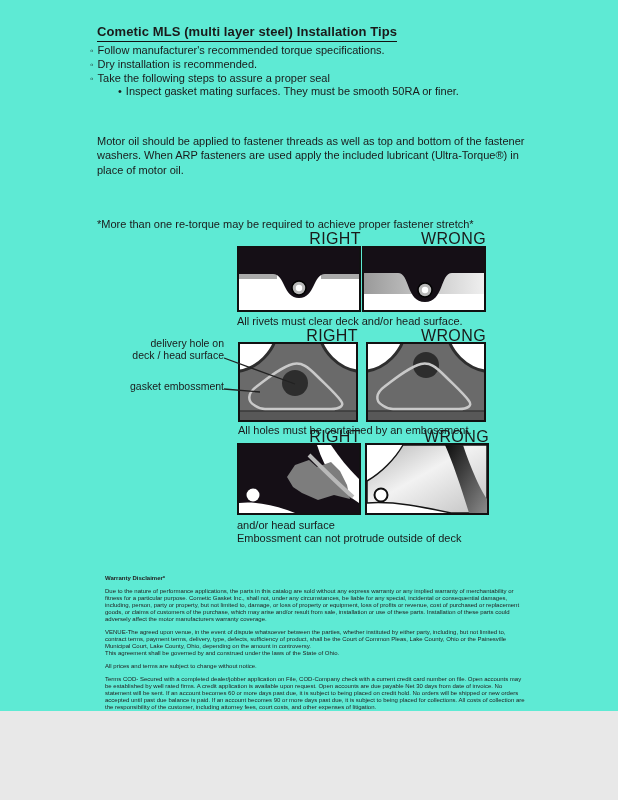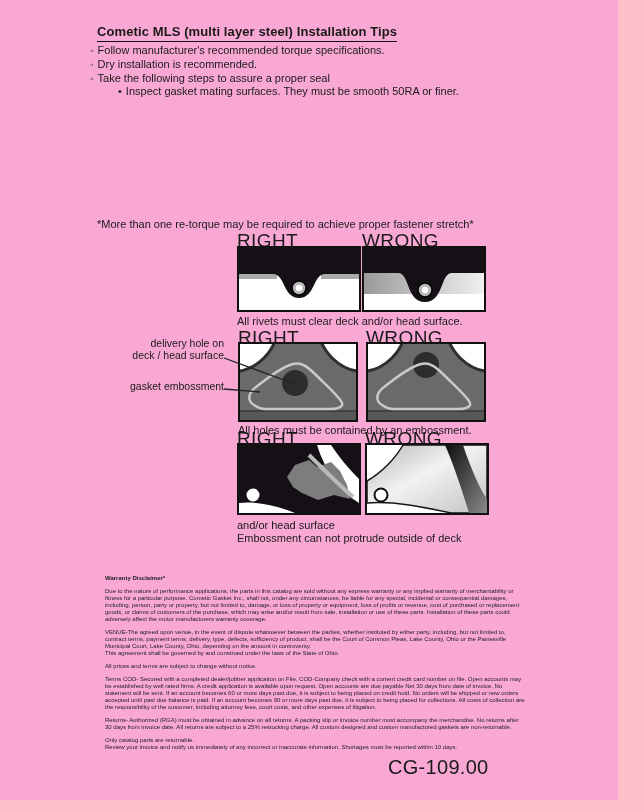--- a/index.html
+++ b/index.html
@@ -1,33 +1,33 @@
 <!DOCTYPE html>
 <html><head>
 <meta charset="utf-8">
 <style>
   html,body{margin:0;padding:0;background:#e8e8e8;}
   .page{
-    position:relative;width:618px;height:800px;background:#f9a8d4;
+    position:relative;width:618px;height:711px;background:#5eead4;
     font-family:"Liberation Sans","DejaVu Sans",sans-serif;color:#1a1a1a;
     overflow:hidden;margin:0 auto;
   }
   .abs{position:absolute;}
   .title{
     left:97px;top:24px;font-size:13px;font-weight:bold;
     border-bottom:1.5px solid #111;padding-bottom:2px;letter-spacing:.1px;
   }
   .bullets{left:90px;top:44px;width:450px;font-size:11px;line-height:13.8px;}
   .b-item{display:flex;}
   .b-item::before{content:"◦";margin-right:4px;font-size:10px;line-height:13.8px;}
   .sb-item{display:flex;margin-left:28px;}
   .sb-item::before{content:"•";margin-right:4px;line-height:13.8px;}
   .diesel-head{left:97px;top:119px;font-size:12.5px;font-weight:bold;}
   .para{left:97px;width:442px;font-size:11px;line-height:14.3px;}
-  .rw-label{font-size:19px;letter-spacing:.4px;text-align:left;}
+  .rw-label{font-size:16px;letter-spacing:.4px;text-align:right;}
   .caption{font-size:11px;line-height:13px;}
   .diag-box{position:absolute;}
   .diag-box svg{display:block;}
   .ann-label{font-size:10.5px;line-height:11.5px;text-align:right;}
   .warranty{left:105px;top:575px;width:420px;font-size:6px;line-height:7px;color:#222;}
   .warranty .w-head{font-weight:bold;margin-bottom:6px;}
   .warranty p{margin:0 0 6px 0;}
   .warranty p.tight{margin:0;}
   .footer-code{left:388px;top:756px;font-size:20px;letter-spacing:.3px;}
 </style>
@@ -46,20 +46,21 @@
         <span>Dry installation is recommended.</span>
       </div>
     <div class="b-item">
         <span>Take the following steps to assure a proper seal</span>
       </div>
     <div class="sb-item">
         <span>Inspect gasket mating surfaces.  They must be smooth 50RA or finer.</span>
       </div>
   </div>
 
+  <div class="abs para" style="top:134px;">Motor oil should be applied to fastener threads as well as top and bottom of the fastener washers. When ARP fasteners are used apply the included lubricant (Ultra-Torque®) in place of motor oil.</div>
   <div class="abs para" style="top:217px;">*More than one re-torque may be required to achieve proper fastener stretch*</div>
 
   <div class="abs rw-label" style="left:237px;top:230px;width:124px;">RIGHT</div>
   <div class="abs rw-label" style="left:362px;top:230px;width:124px;">WRONG</div>
 
   <div class="diag-box" style="left:237px;top:246px;">
     <svg width="124" height="66" viewBox="0 0 124 66">
       <rect x="1" y="1" width="122" height="64" fill="#ffffff"></rect>
       <rect x="2" y="28" width="38" height="5" fill="#aaaaaa"></rect>
       <rect x="84" y="28" width="38" height="5" fill="#aaaaaa"></rect>

